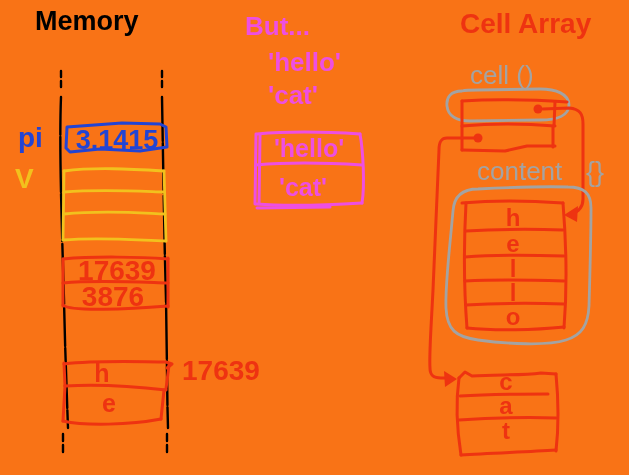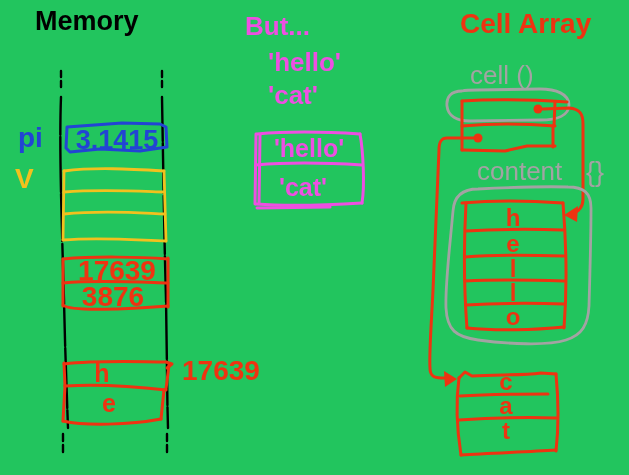--- a/index.html
+++ b/index.html
@@ -1,16 +1,16 @@
 <!DOCTYPE html>
 <html style="--color-blue: #2244d4; --color-yellow: #f2c11d; --color-red: #ee3311; --color-magenta: #ee4fe2; --color-gray: #a3a3a3;"><head>
 <meta charset="utf-8">
 <style>
   html,body{margin:0;padding:0;background:#ffffff;}
-  .canvas{width:629px;height:475px;position:relative;background:#22c55e;overflow:hidden;}
+  .canvas{width:629px;height:475px;position:relative;background:#f97316;overflow:hidden;}
   svg{display:block;}
   text{font-family:"Liberation Sans", sans-serif;}
   .bold{font-weight:700;}
   .reg{font-weight:400;}
   .black{fill:#000000;}
   .blue{fill:var(--color-blue);}
   .yellow{fill:var(--color-yellow);}
   .red{fill:var(--color-red);}
   .magenta{fill:var(--color-magenta);}
   .gray{fill:var(--color-gray);}

